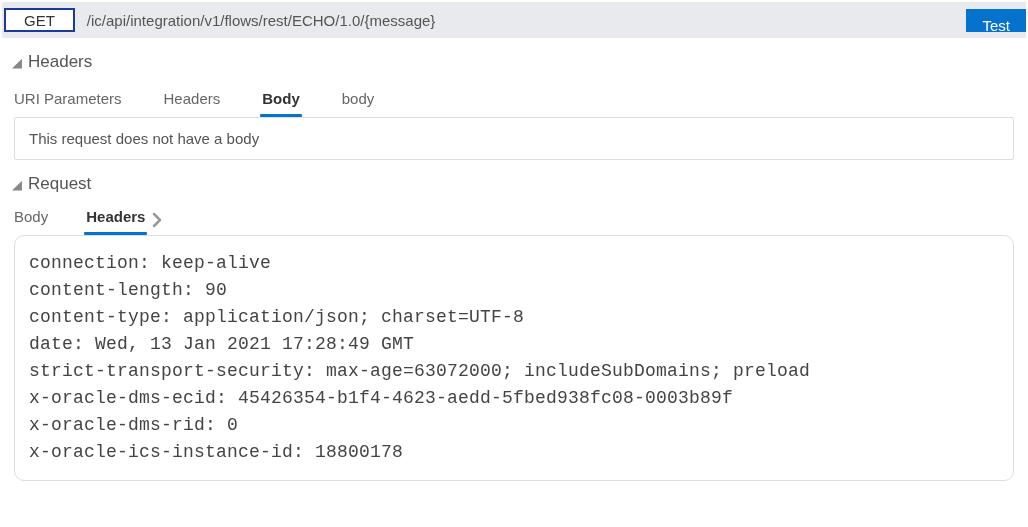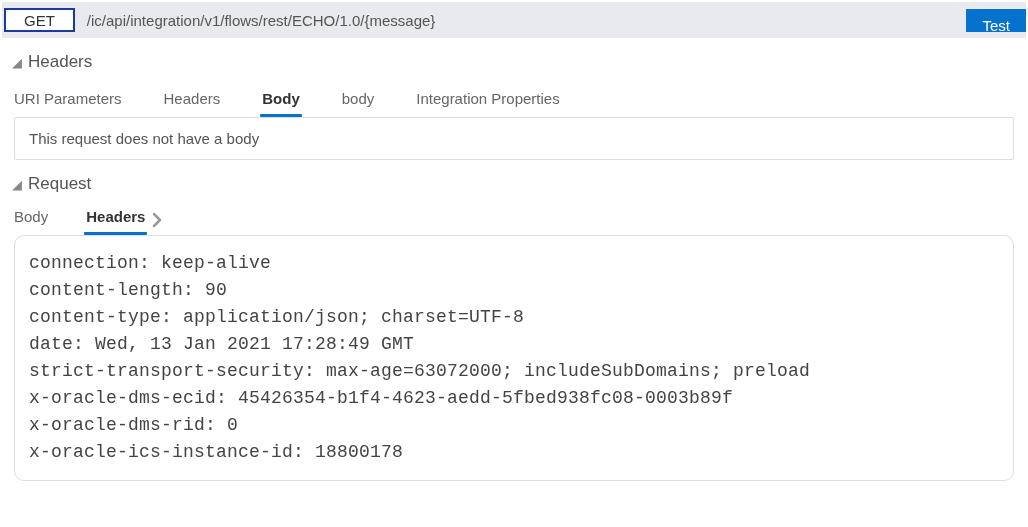--- a/index.html
+++ b/index.html
@@ -147,21 +147,20 @@
     <span class="triangle">◢</span>
     <span class="section-title">Headers</span>
   </div>
 </div>
 
 <div class="tabs">
   <div class="tab">URI Parameters</div>
   <div class="tab">Headers</div>
   <div class="tab active">Body</div>
   <div class="tab">body</div>
-  <div class="tab">Integration Properties</div>
 </div>
 
 <div class="content-panel">This request does not have a body</div>
 
 <div class="section">
   <div class="section-header">
     <span class="triangle">◢</span>
     <span class="section-title">Request</span>
   </div>
 </div>

